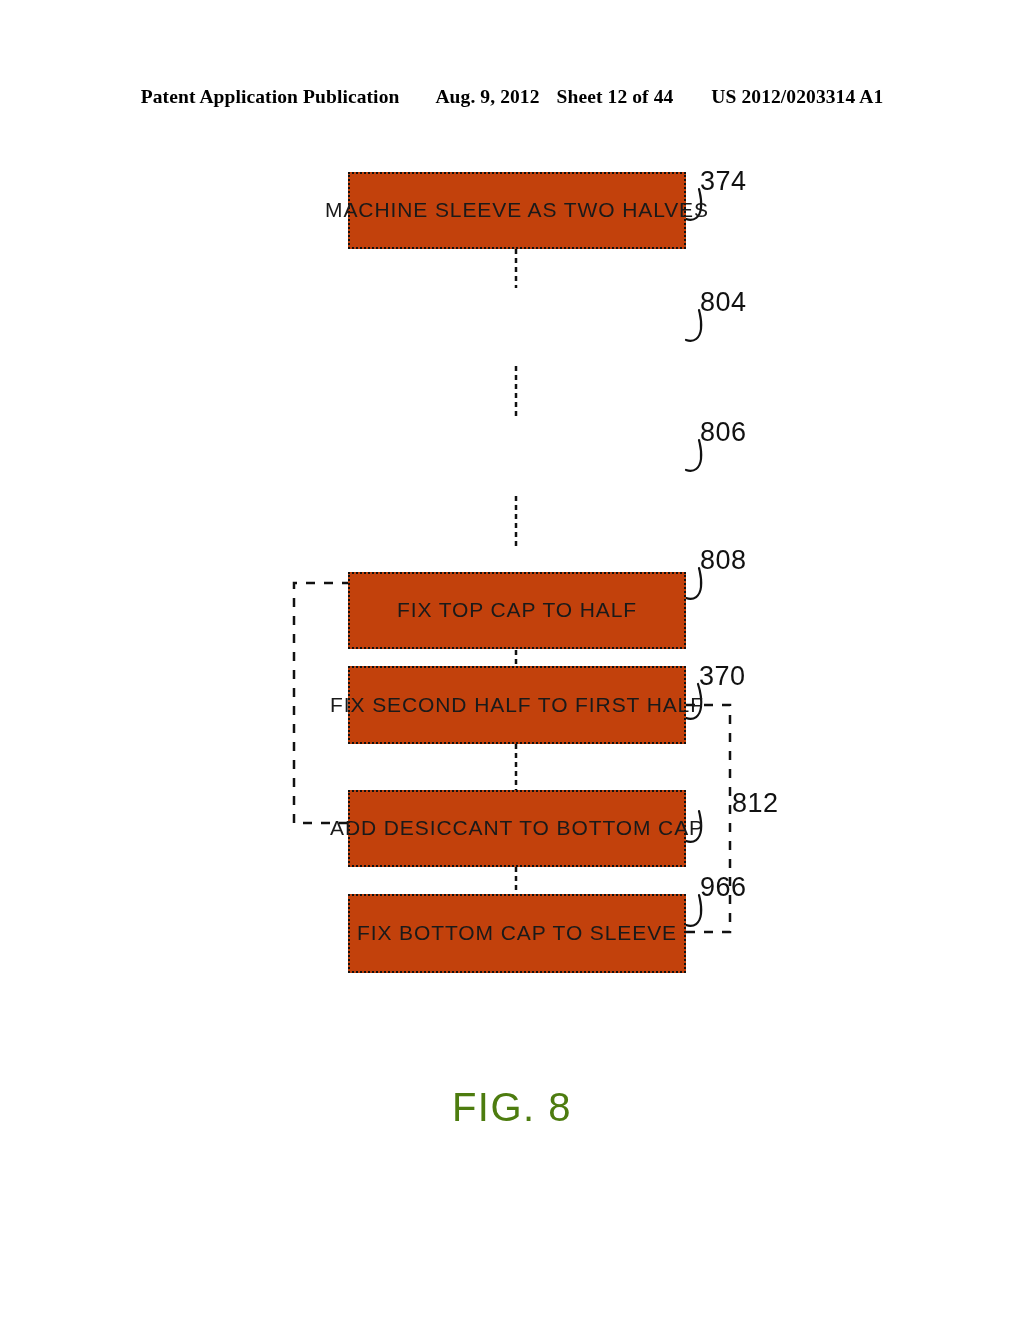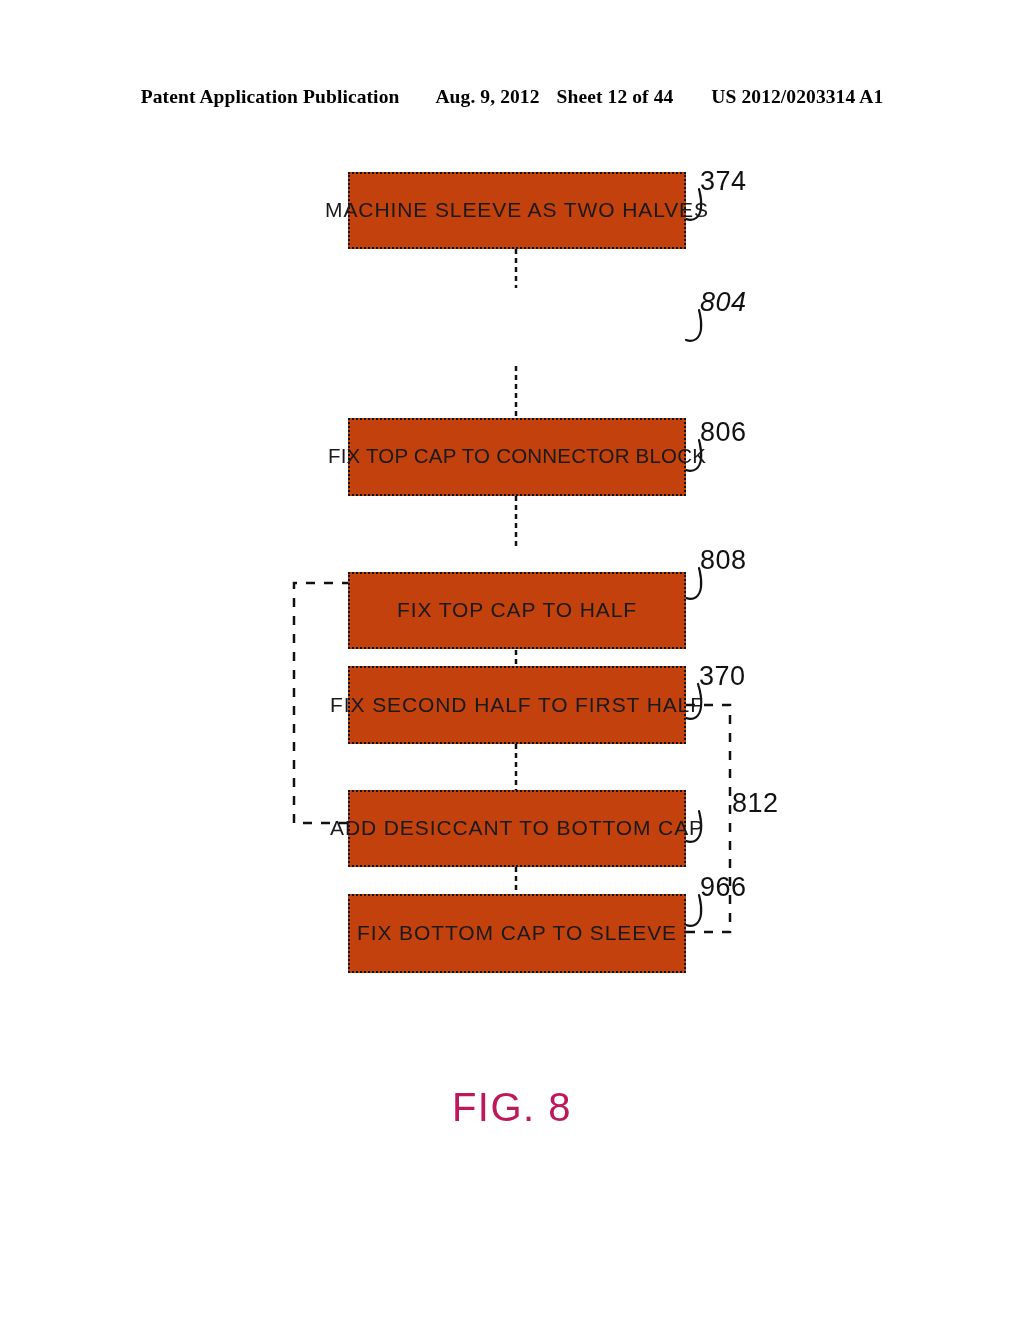--- a/index.html
+++ b/index.html
@@ -94,21 +94,21 @@
   
   #fig-caption {
     position: absolute;
     top: 1085px;
     left: 0;
     width: 1024px;
     text-align: center;
     font-family: "Liberation Sans", sans-serif;
     font-size: 40px;
     letter-spacing: 1.5px;
-    color: #be185d;
+    color: #4d7c0f;
   }
 </style>
 </head>
 <body>
 
 <div id="page-header">
   <span class="hdr-seg">Patent Application Publication</span>
   <span class="hdr-gap-lg"></span>
   <span class="hdr-seg">Aug. 9, 2012</span>
   <span class="hdr-gap-md"></span>
@@ -147,42 +147,39 @@
       <path d="M 686 841 C 694 844 700 839 701 830 C 702 821 700 816 699 811"></path>
       <path d="M 686 925 C 694 928 700 923 701 914 C 702 905 700 900 699 895"></path>
     </g>
   </svg>
 
   <div class="proc-box" style="left:348px; top:172px; width:338px; height:77px;">
     <span class="box-label">MACHINE SLEEVE AS TWO HALVES</span>
   </div>
 
 
-  <div class="proc-box tight" style="left:348px; top:418px; width:338px; height:78px;">
-    <span class="box-label">FIX TOP CAP TO CONNECTOR BLOCK</span>
-  </div>
 
   <div class="proc-box" style="left:348px; top:572px; width:338px; height:77px;">
     <span class="box-label">FIX TOP CAP TO HALF</span>
   </div>
 
   <div class="proc-box" style="left:348px; top:666px; width:338px; height:78px;">
     <span class="box-label">FIX SECOND HALF TO FIRST HALF</span>
   </div>
 
   <div class="proc-box" style="left:348px; top:790px; width:338px; height:77px;">
     <span class="box-label">ADD DESICCANT TO BOTTOM CAP</span>
   </div>
 
   <div class="proc-box" style="left:348px; top:894px; width:338px; height:79px;">
     <span class="box-label">FIX BOTTOM CAP TO SLEEVE</span>
   </div>
 
   <div class="ref-num" style="left:700px; top:168px;">374</div>
-  <div class="ref-num" style="left:700px; top:289px;font-style:italic;">804</div>
+  <div class="ref-num" style="left:700px; top:289px;">804</div>
   <div class="ref-num" style="left:700px; top:419px;">806</div>
   <div class="ref-num" style="left:700px; top:547px;">808</div>
   <div class="ref-num" style="left:699px; top:663px;">370</div>
   <div class="ref-num" style="left:700px; top:790px;margin-left:32px;">812</div>
   <div class="ref-num" style="left:700px; top:874px;">966</div>
 
 </div>
 
 <div id="fig-caption">FIG. 8</div>
 

